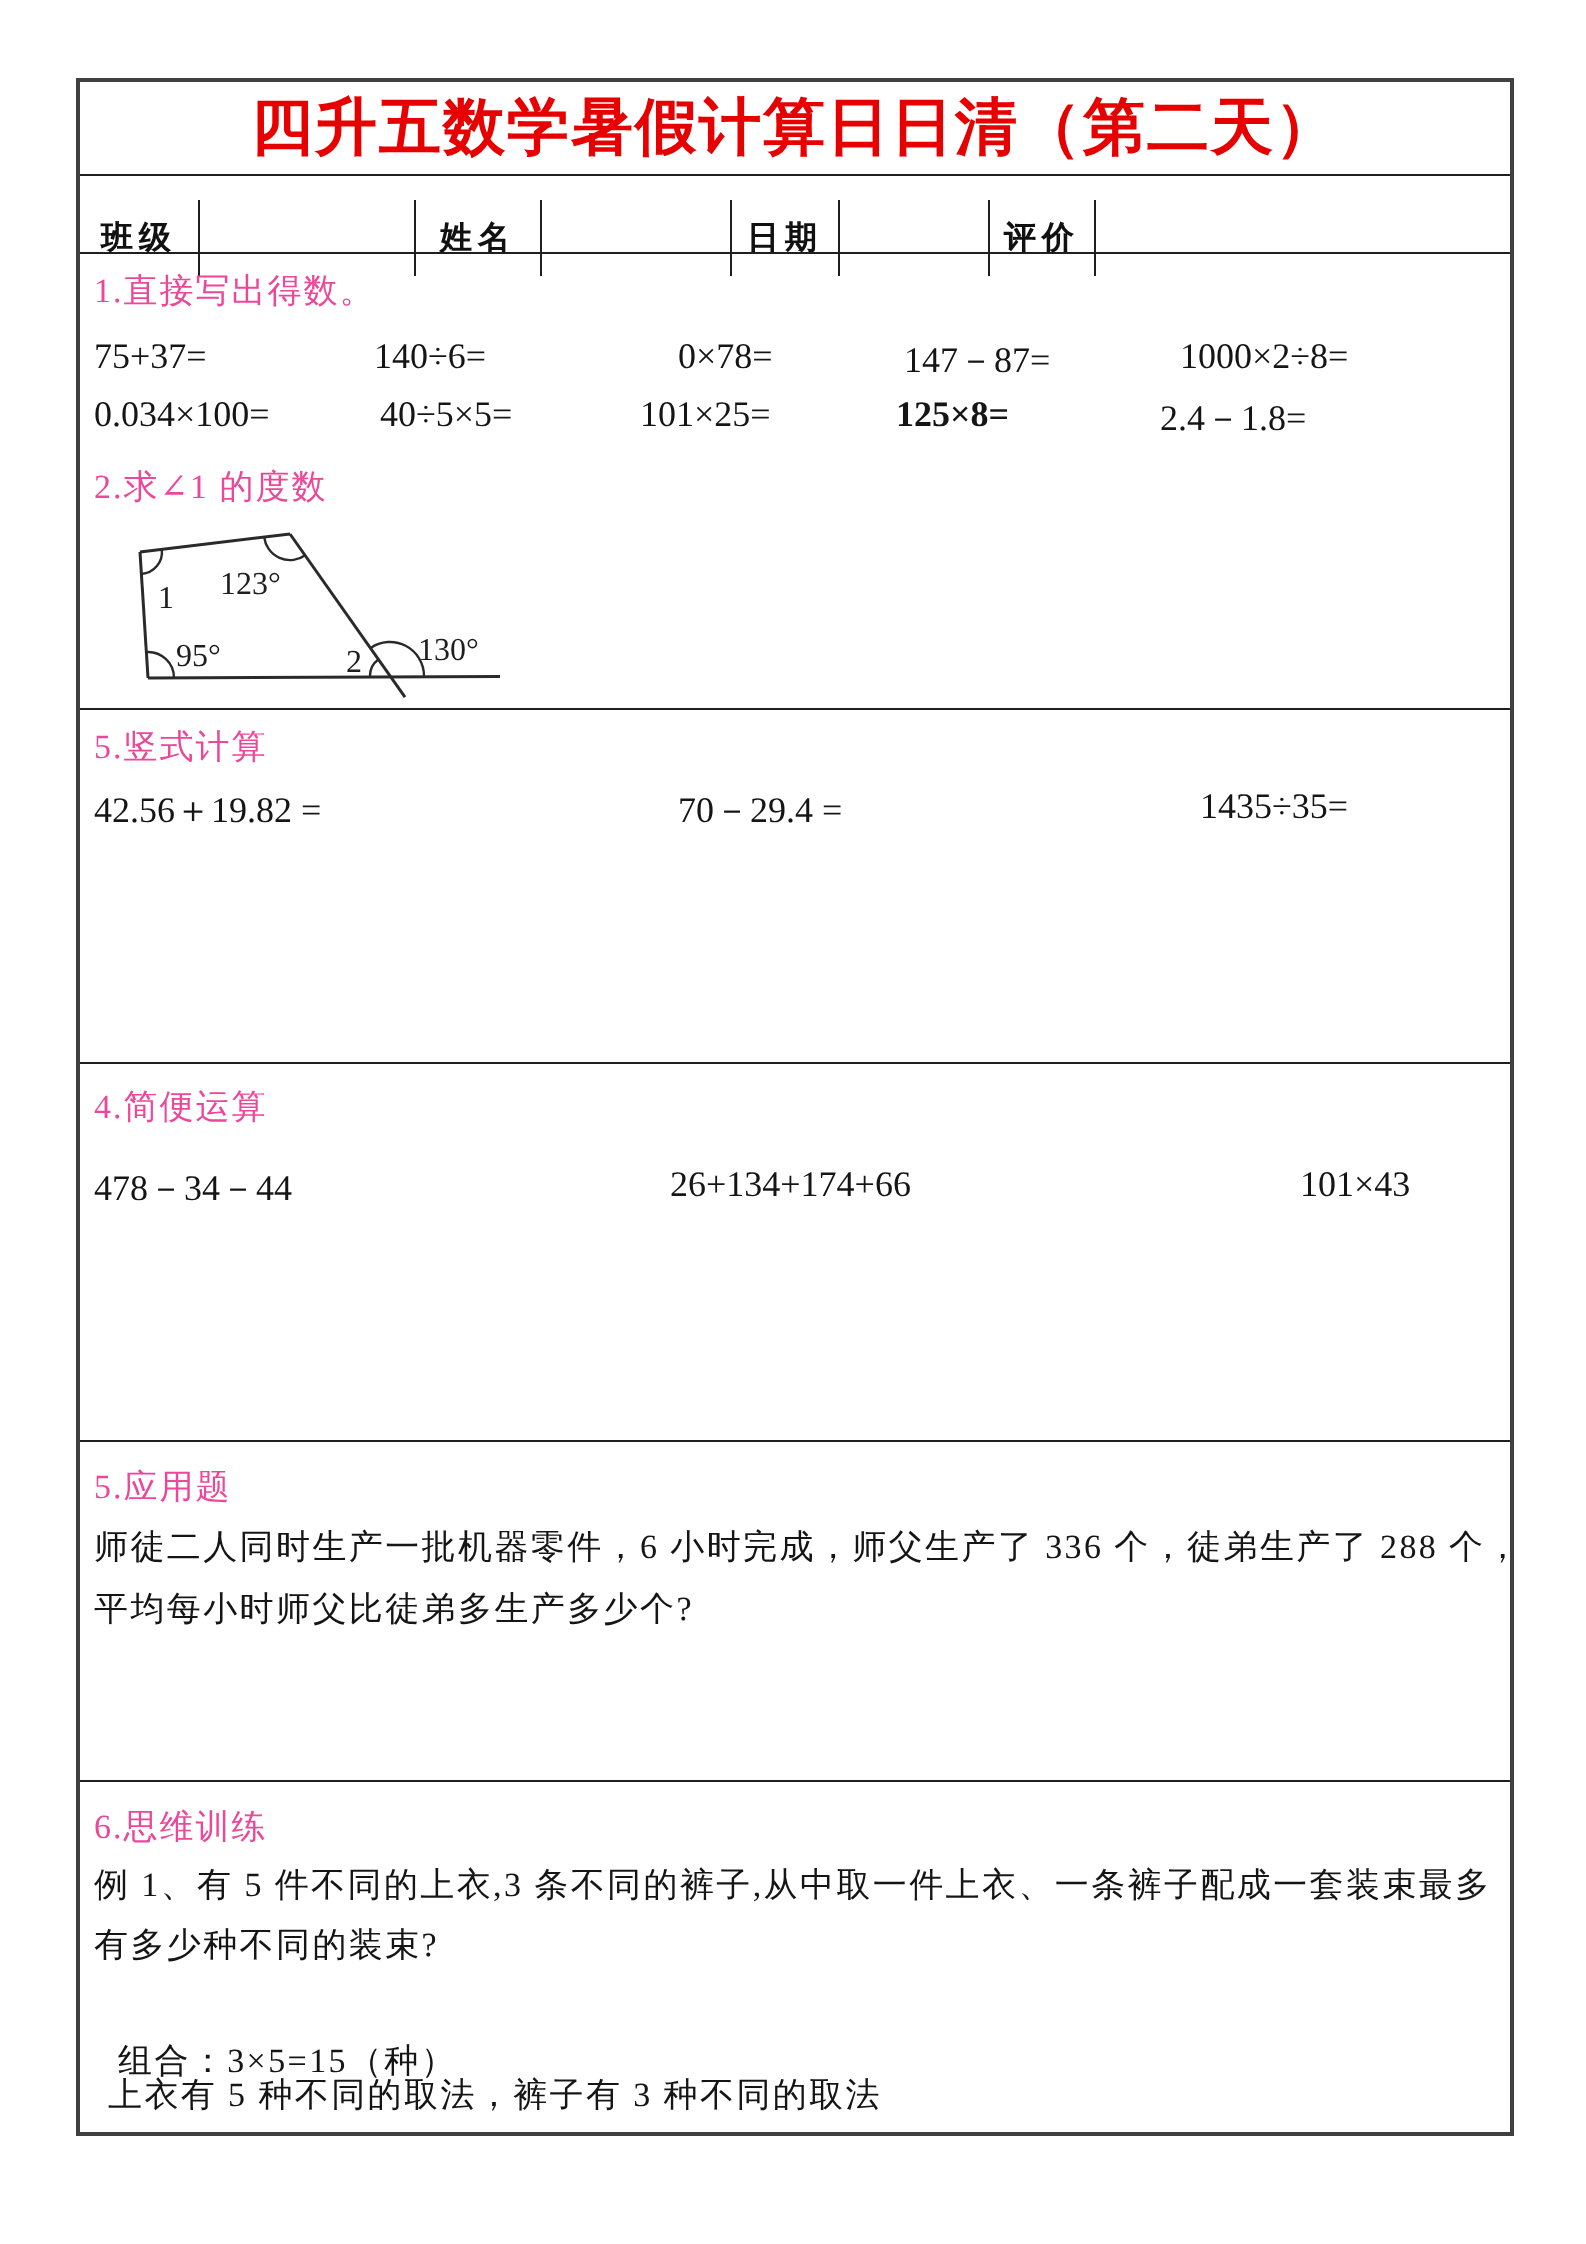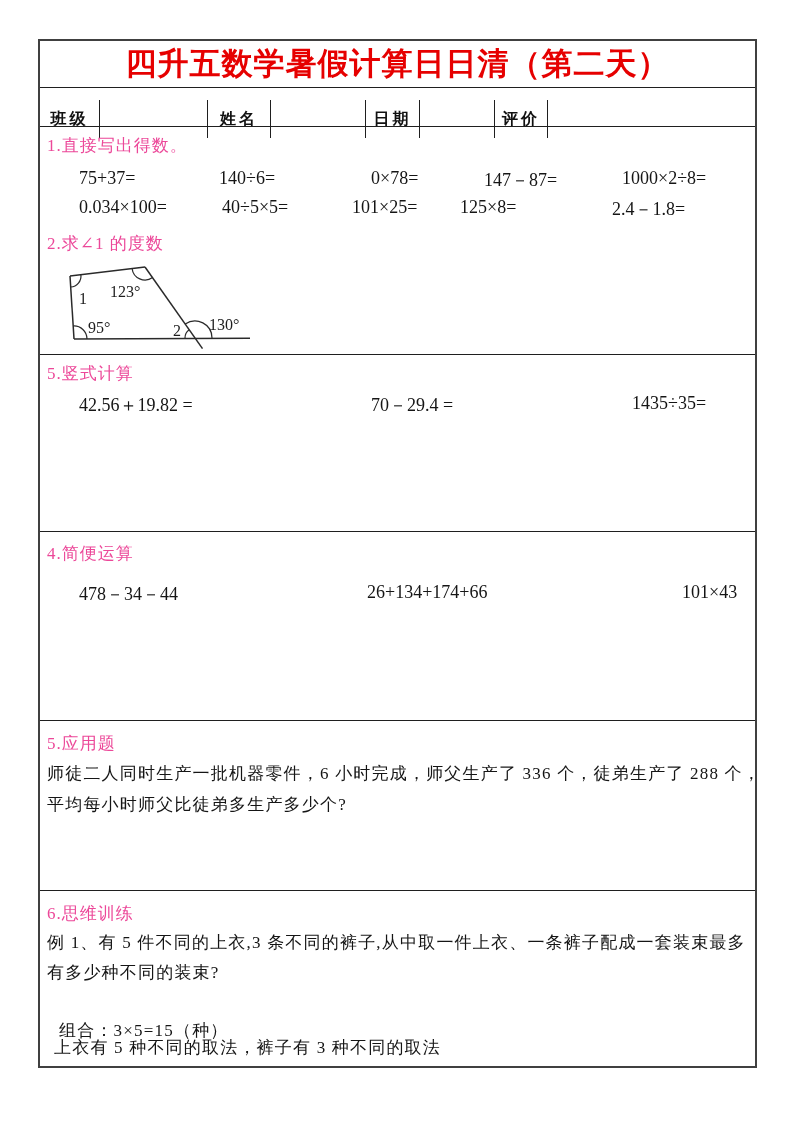--- a/index.html
+++ b/index.html
@@ -34,21 +34,21 @@
   .hcell.bl{border-left:1.5px solid #1f1f1f;}
   .sec{left:0;}
   .s1{top:85px;height:98px;}
   .s2{top:183px;height:130px;}
   .s3{top:313px;height:177px;}
   .s4{top:490px;height:189px;}
   .s5{top:679px;height:170px;}
   .s6{top:849px;height:176px;}
   .txt{position:absolute;white-space:nowrap;}
   .heading{font-size:17px;letter-spacing:1px;color:#ec4899;}
-  .expr{font-size:18px;color:#151515;margin-left:32px;}
+  .expr{font-size:18px;color:#151515;}
   .para{font-size:17px;letter-spacing:1.2px;color:#151515;}
   .fig{position:absolute;left:17px;top:36px;}
   .fig text{font-size:16px;fill:#1e1e1e;font-family:"Liberation Serif","DejaVu Serif",serif;}
   .fig path,.fig line{stroke:#2a2a2a;fill:none;}
 </style>
 </head>
 <body>
 
 <div class="page">
   <div class="sheet">
@@ -87,21 +87,21 @@
     <div class="row sec s1 bt">
       <span class="txt heading" style="left:7px;top:7px;">1.直接写出得数。</span>
       <span class="txt expr" style="left:7px;top:41px;">75+37=</span>
       <span class="txt expr" style="left:147px;top:41px;">140÷6=</span>
       <span class="txt expr" style="left:299px;top:41px;">0×78=</span>
       <span class="txt expr" style="left:412px;top:41px;">147－87=</span>
       <span class="txt expr" style="left:550px;top:41px;">1000×2÷8=</span>
       <span class="txt expr" style="left:7px;top:70px;">0.034×100=</span>
       <span class="txt expr" style="left:150px;top:70px;">40÷5×5=</span>
       <span class="txt expr" style="left:280px;top:70px;">101×25=</span>
-      <span class="txt expr" style="left:388px;top:70px;">125×8=</span>
+      <span class="txt expr" style="left:408px;top:70px;font-weight:bold;">125×8=</span>
       <span class="txt expr" style="left:540px;top:70px;">2.4－1.8=</span>
     </div>
 
     <div class="row sec s2">
       <span class="txt heading" style="left:7px;top:8px;">2.求∠1 的度数</span>
       <svg class="fig" width="210" height="98" viewBox="0 0 210 98">
 
         <path d="M13,16 L88,7" stroke-width="1.5"></path>
         <path d="M13,16 L17,79" stroke-width="1.5"></path>
         <path d="M17,79 L193,78.2" stroke-width="1.5"></path>

